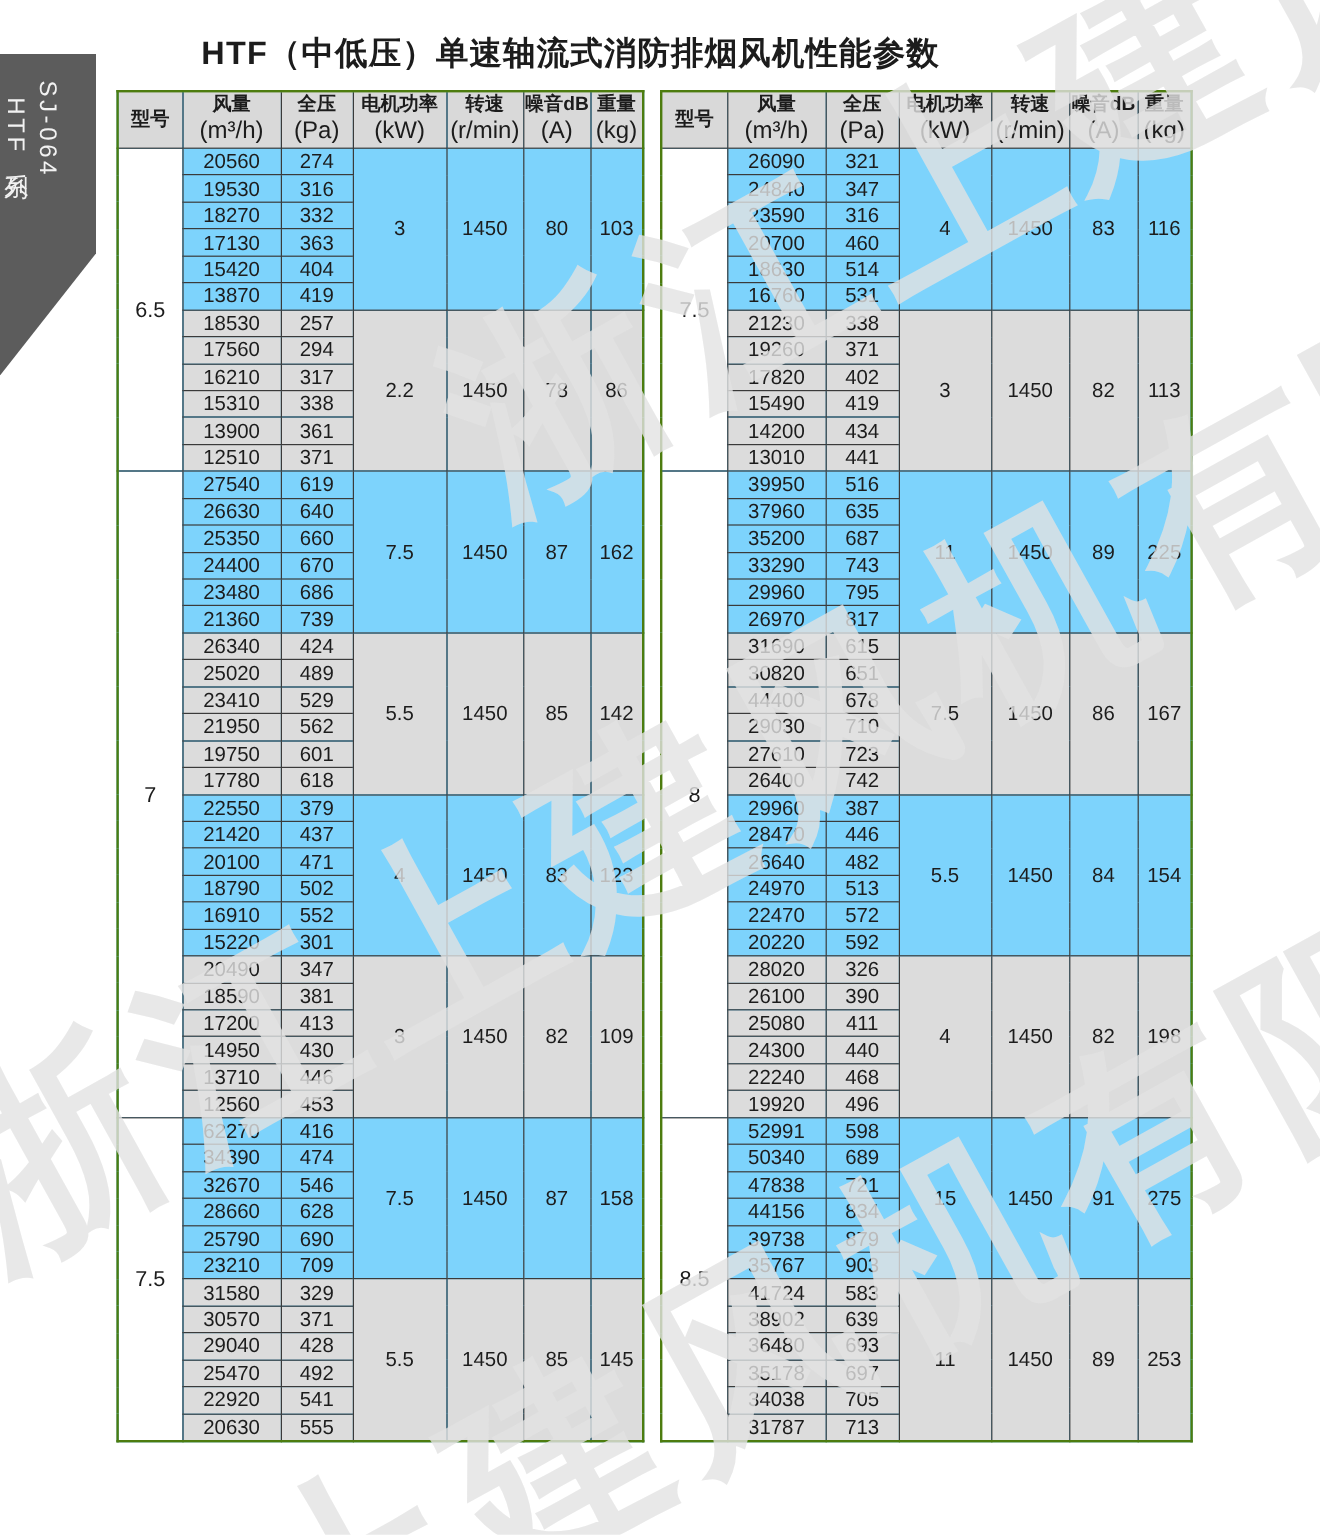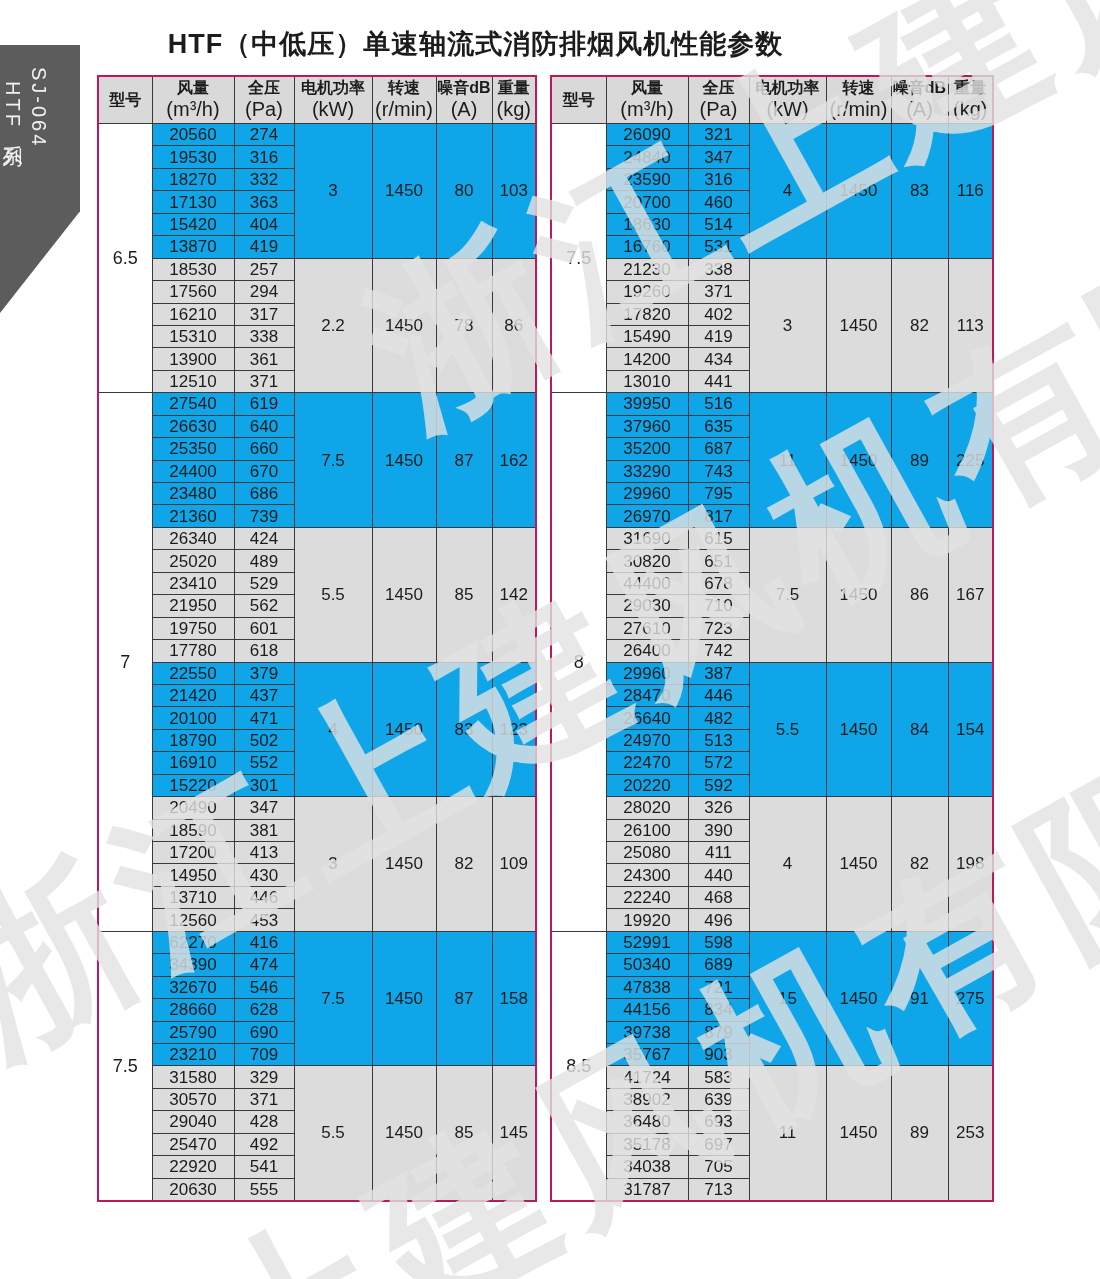--- a/index.html
+++ b/index.html
@@ -25,21 +25,21 @@
     color:#f2f2f2;font-size:20px;letter-spacing:3px;
     display:flex;flex-direction:column;align-items:center;
   }
   .side-tab .tab-text span{display:block;}
   .side-tab .tab-gap{height:26px;}
   .tables-wrap{
     position:absolute;left:97px;top:75px;display:flex;gap:13px;z-index:1;
   }
   table.perf-table{
     border-collapse:collapse;table-layout:fixed;
-    border:2px solid #be185d;background:#0ea5e9;
+    border:2px solid #4d7c0f;background:#7dd3fc;
   }
   .perf-table th,.perf-table td{
     border:1px solid #3a3a3a;text-align:center;vertical-align:middle;
     padding:0;overflow:hidden;
   }
   .perf-table th{
     background:#d9d9d9;font-weight:bold;height:46px;line-height:1.15;
     font-size:16px;
   }
   .perf-table .col-unit{font-size:20px;font-weight:normal;}

